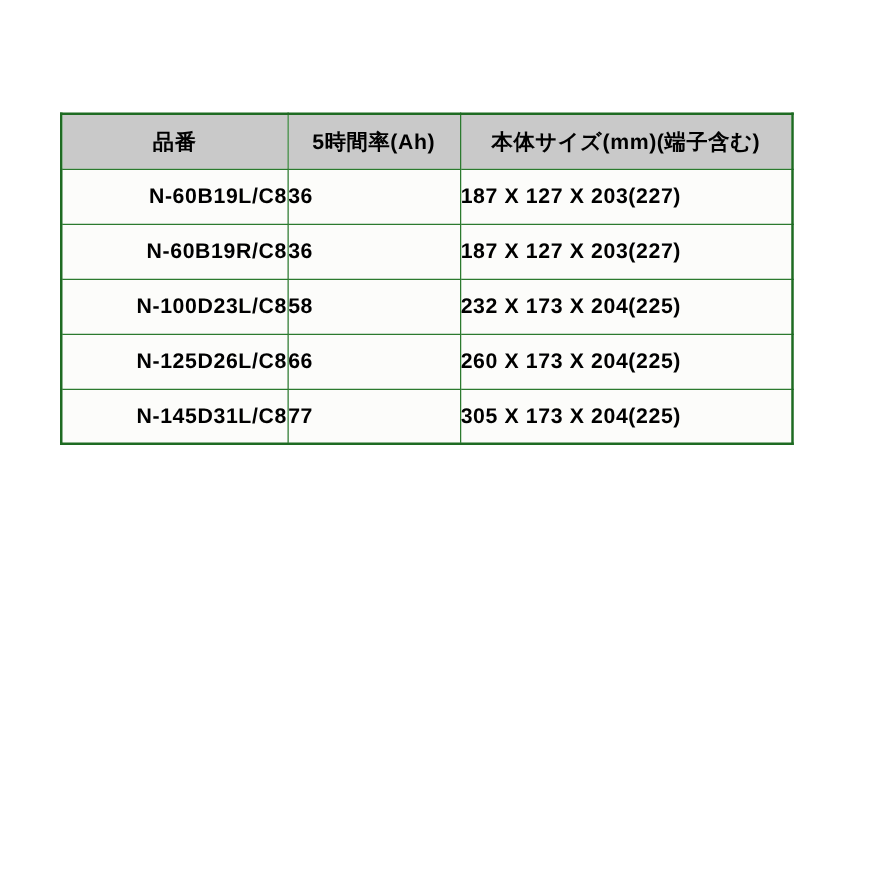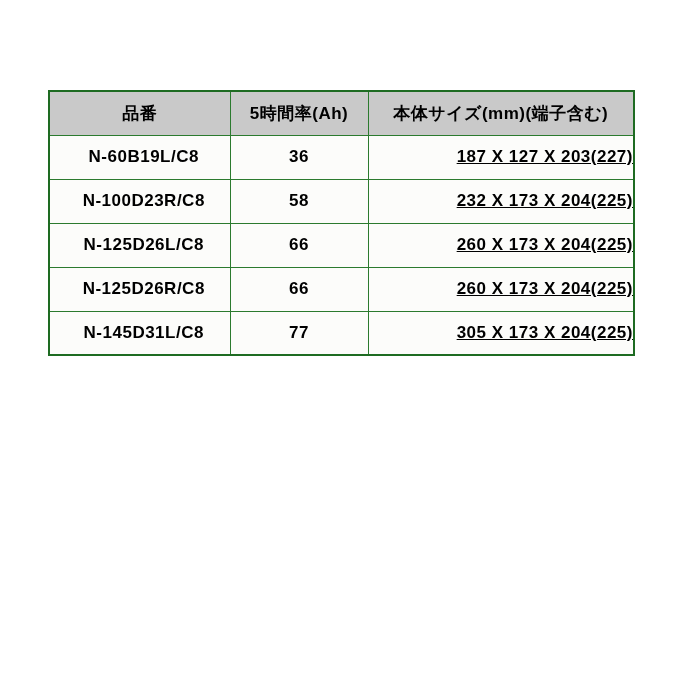--- a/index.html
+++ b/index.html
@@ -47,30 +47,29 @@
   }
   table.spec-table th {
     background: var(--header-bg);
     text-align: center;
     font-size: 17px;
   }
   table.spec-table td {
     background: var(--cell-bg);
   }
   td.col-part {
-    text-align: center;
+    text-align: right;
     padding-left: 8px;
     font-size: 18px;
   }
   td.col-ah {
-    text-align: center;
+    text-align: left;
   }
   td.col-size {
-    text-align: right;
-    text-decoration: underline;
+    text-align: left;
   }
 </style>
 </head>
 <body>
 
 <div class="page">
   <table class="spec-table">
     <colgroup>
       <col style="width:181px">
       <col style="width:138px">
@@ -83,31 +82,31 @@
         <th>本体サイズ(mm)(端子含む)</th>
       </tr>
     </thead>
     <tbody>
       <tr>
         <td class="col-part">N-60B19L/C8</td>
         <td class="col-ah">36</td>
         <td class="col-size">187 X 127 X 203(227)</td>
       </tr>
       <tr>
-        <td class="col-part">N-100D23R/C8</td>
+        <td class="col-part">N-60B19R/C8</td>
+        <td class="col-ah">36</td>
+        <td class="col-size">187 X 127 X 203(227)</td>
+      </tr>
+      <tr>
+        <td class="col-part">N-100D23L/C8</td>
         <td class="col-ah">58</td>
         <td class="col-size">232 X 173 X 204(225)</td>
       </tr>
       <tr>
         <td class="col-part">N-125D26L/C8</td>
-        <td class="col-ah">66</td>
-        <td class="col-size">260 X 173 X 204(225)</td>
-      </tr>
-      <tr>
-        <td class="col-part">N-125D26R/C8</td>
         <td class="col-ah">66</td>
         <td class="col-size">260 X 173 X 204(225)</td>
       </tr>
       <tr>
         <td class="col-part">N-145D31L/C8</td>
         <td class="col-ah">77</td>
         <td class="col-size">305 X 173 X 204(225)</td>
       </tr>
     </tbody>
   </table>

